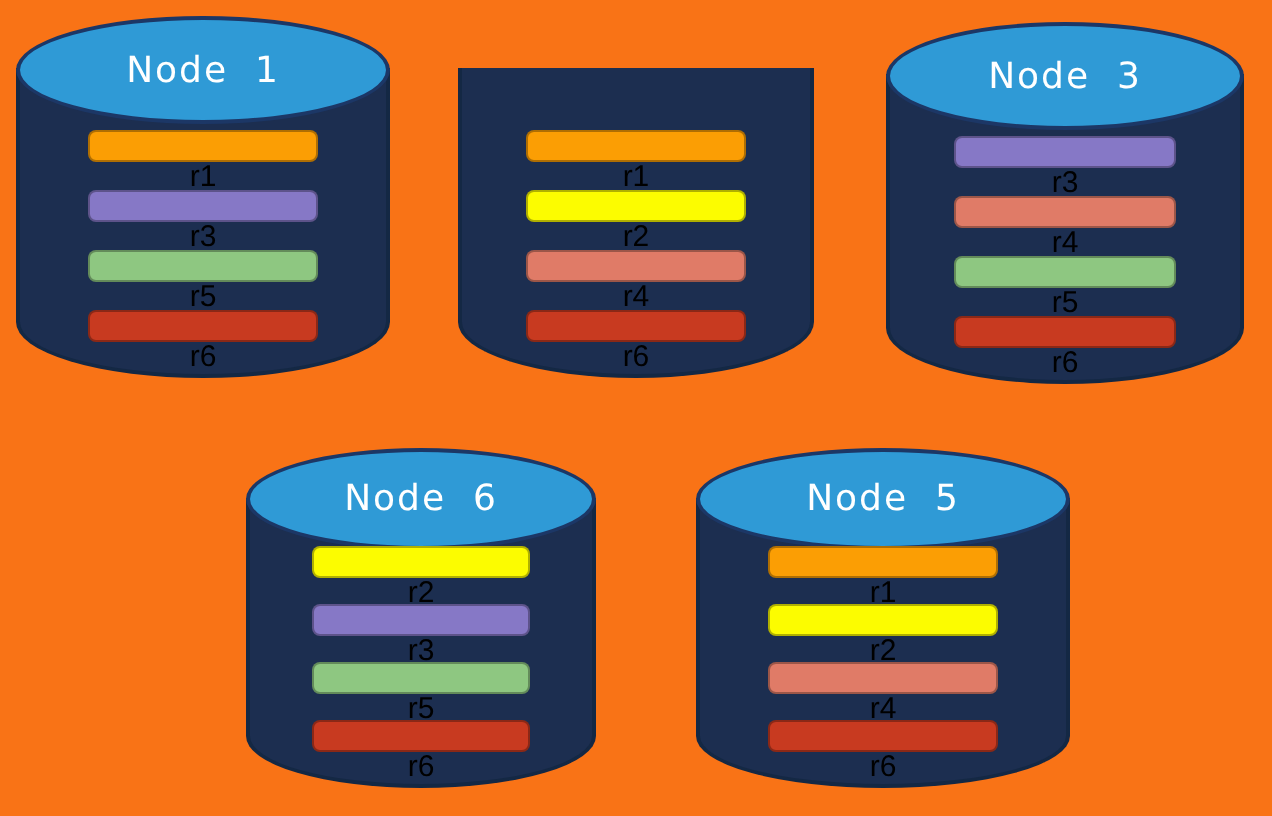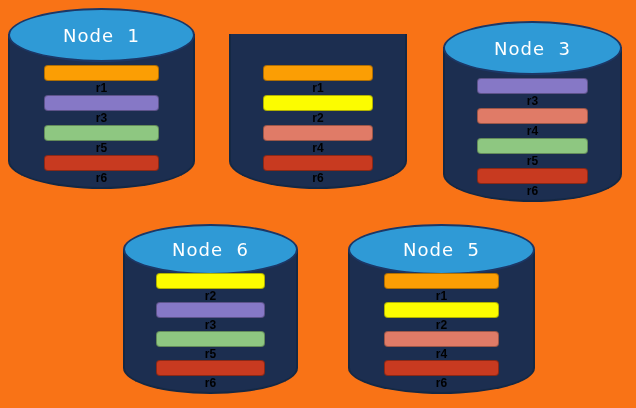--- a/index.html
+++ b/index.html
@@ -12,21 +12,21 @@
     position: relative;
     width: 636px;
     height: 408px;
     background: #f97316;
     overflow: hidden;
   }
   .node { position: absolute; }
   
   .node1 { left: 8px;   top: 8px;   width: 187px; height: 181px; }
   .node2 { left: 229px; top: 8px;   width: 178px; height: 181px; }
-  .node3 { left: 443px; top: 21px;  width: 179px; height: 181px; }
+  .node3 { left: 443px; top: 11px;  width: 179px; height: 181px; }
   .node4 { left: 123px; top: 224px; width: 175px; height: 170px; }
   .node5 { left: 348px; top: 224px; width: 187px; height: 170px; }
 
   .cyl-body {
     position: absolute;
     left: 0; right: 0;
     top: 26px; bottom: 0;
     background: var(--cyl-body, #1C2E50);
     border: 2px solid var(--cyl-outline, #142844);
     border-top: none;
@@ -76,22 +76,22 @@
     border-radius: 4px;
     border: 1px solid rgba(0,0,0,0.3);
     box-sizing: border-box;
     display: flex;
     align-items: center;
     justify-content: center;
   }
   .bar span {
     color: var(--bar-text, #000000);
     font-family: "Liberation Sans", sans-serif;
-    font-weight: 700;
-    font-size: 12px;
+    font-weight: 400;
+    font-size: 15px;
     line-height: 1;
     margin-top: 30px;
   }
 </style>
 </head>
 <body>
 
 <div class="canvas" id="canvas">
     <div class="node node1">
     <div class="cyl-body"></div>

